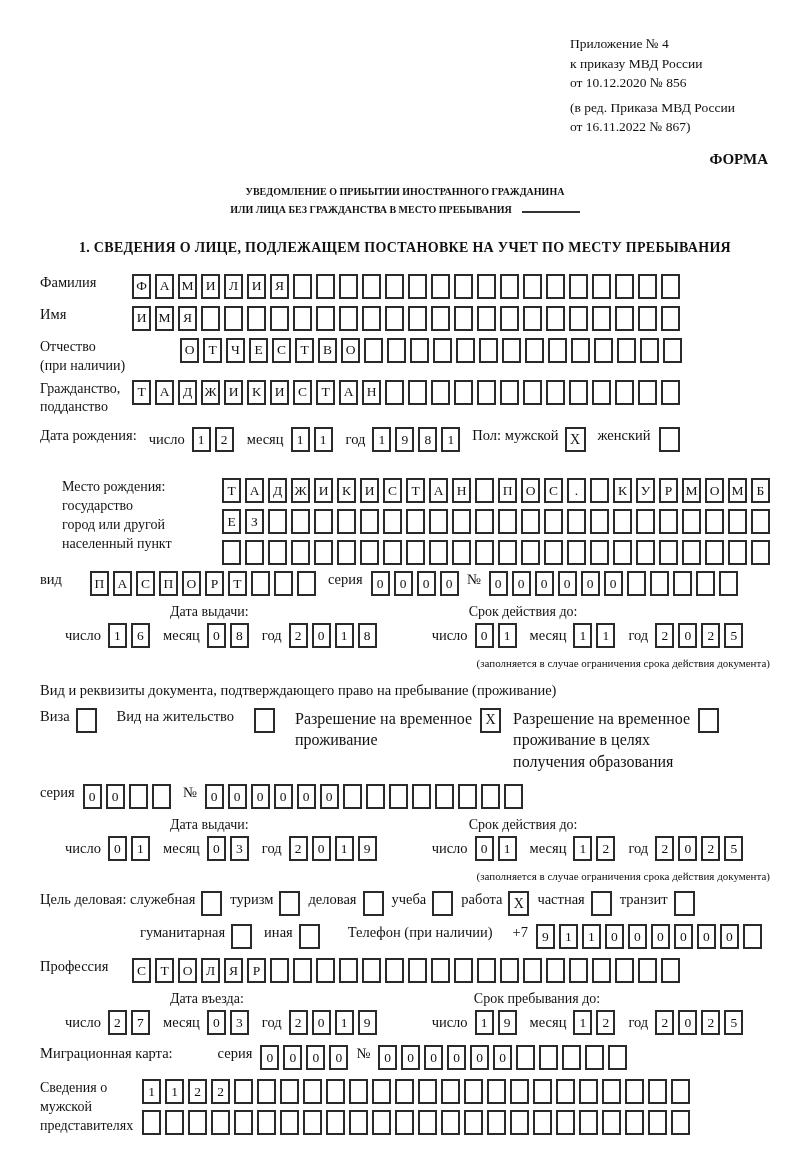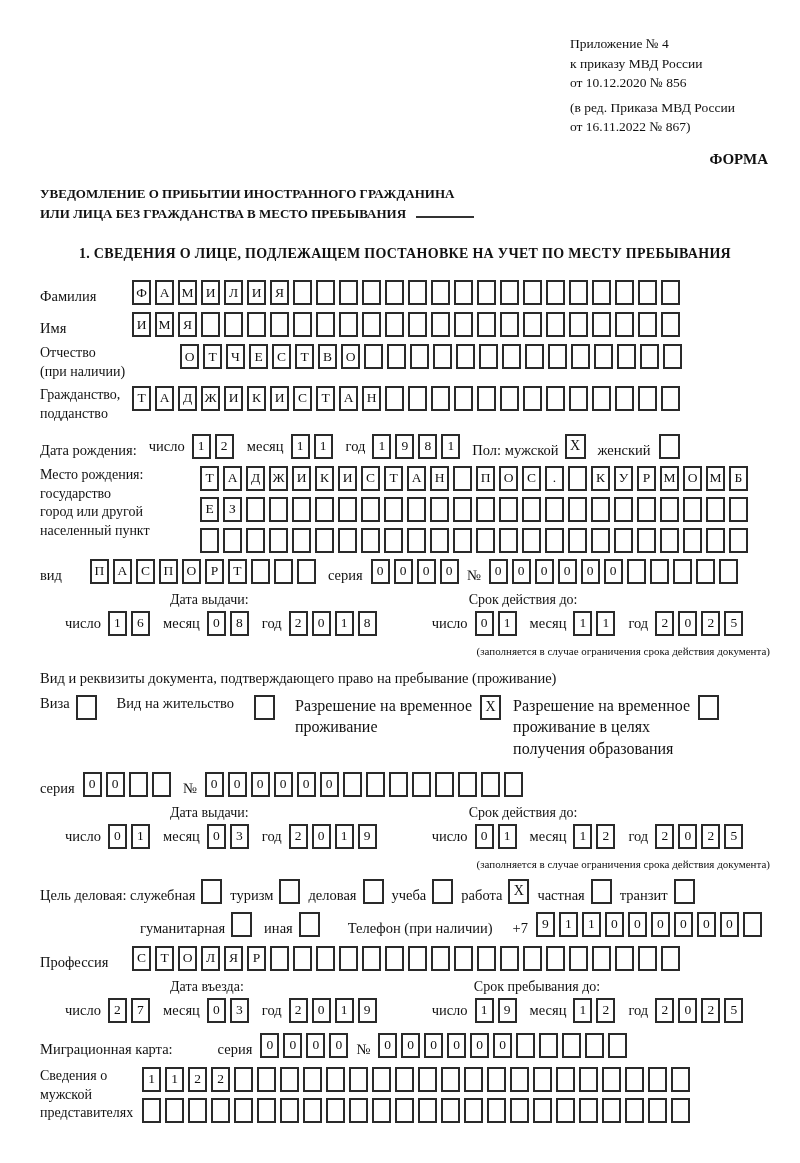--- a/index.html
+++ b/index.html
@@ -5,24 +5,24 @@
   * { box-sizing: border-box; }
   html,body { margin:0; padding:0; background:#e8e8e8; }
   .page {
     width:800px; min-height:1163px; margin:0 auto; background:#ffffff;
     color:#111; font-family:"Liberation Serif","DejaVu Serif",serif;
     padding:34px 30px 40px 40px; position:relative;
   }
   .hdr-block { margin-left:auto; width:200px; font-size:13.5px; line-height:1.45; }
   .hdr-block .gap-top { margin-top:5px; }
   .forma { text-align:right; font-weight:bold; font-size:15px; margin-top:14px; padding-right:2px; }
-  .title { font-weight:bold; font-size:13px; margin-top:16px; line-height:1.55; }
+  .title { text-align:center; font-weight:bold; font-size:10px; margin-top:16px; line-height:1.55; }
   .title-underline { display:inline-block; width:58px; border-bottom:2.5px solid #333; height:14px; margin-left:10px; }
   .sec-heading { text-align:center; font-weight:bold; font-size:14px; margin-top:22px; letter-spacing:0.3px; }
-  .row { display:flex; align-items:flex-end; margin-top:7px; }
+  .row { display:flex; align-items:flex-start; margin-top:7px; }
   .row.top { align-items:flex-start; }
   .lbl { font-size:14.5px; flex-shrink:0; }
   .lbl2 { font-size:14px; line-height:1.35; flex-shrink:0; }
   .w92 { width:92px; } .w140 { width:140px; } .w160 { width:160px; } .w88 { width:88px; }
   .cells { display:flex; gap:4px; flex-wrap:nowrap; }
   .cell {
     width:19px; height:25px; border:2px solid #2a2a2a; background:#fff;
     display:inline-flex; align-items:center; justify-content:center;
     font-size:13.5px; flex-shrink:0;
   }
@@ -207,21 +207,21 @@
           <span class="cell">8</span>
           <span class="cell">1</span>
         </div>
     </div>
     <span class="lbl ml12">Пол: мужской</span>
     <span class="cb">X</span>
     <span class="lbl ml12">женский</span>
     <span class="cb ml8"></span>
   </div>
 
-  <div class="row top" style="margin-top:7px;">
+  <div class="row top" style="margin-top:26px;justify-content:flex-end;">
     <div class="lbl2 w160">
       <div>Место рождения:</div>
       <div>государство</div>
       <div>город или другой</div>
       <div>населенный пункт</div>
     </div>
     <div class="stack">
       <div class="cells">
           <span class="cell">Т</span>
           <span class="cell">А</span>

